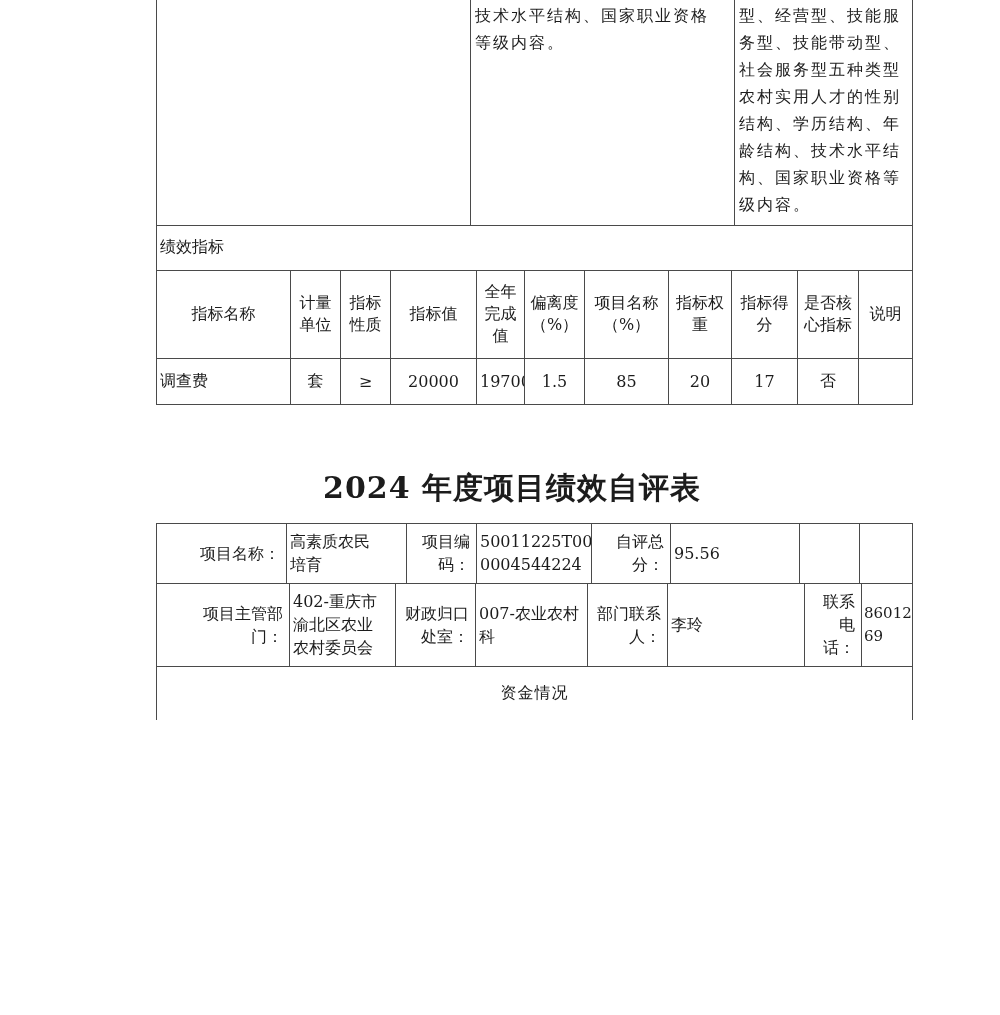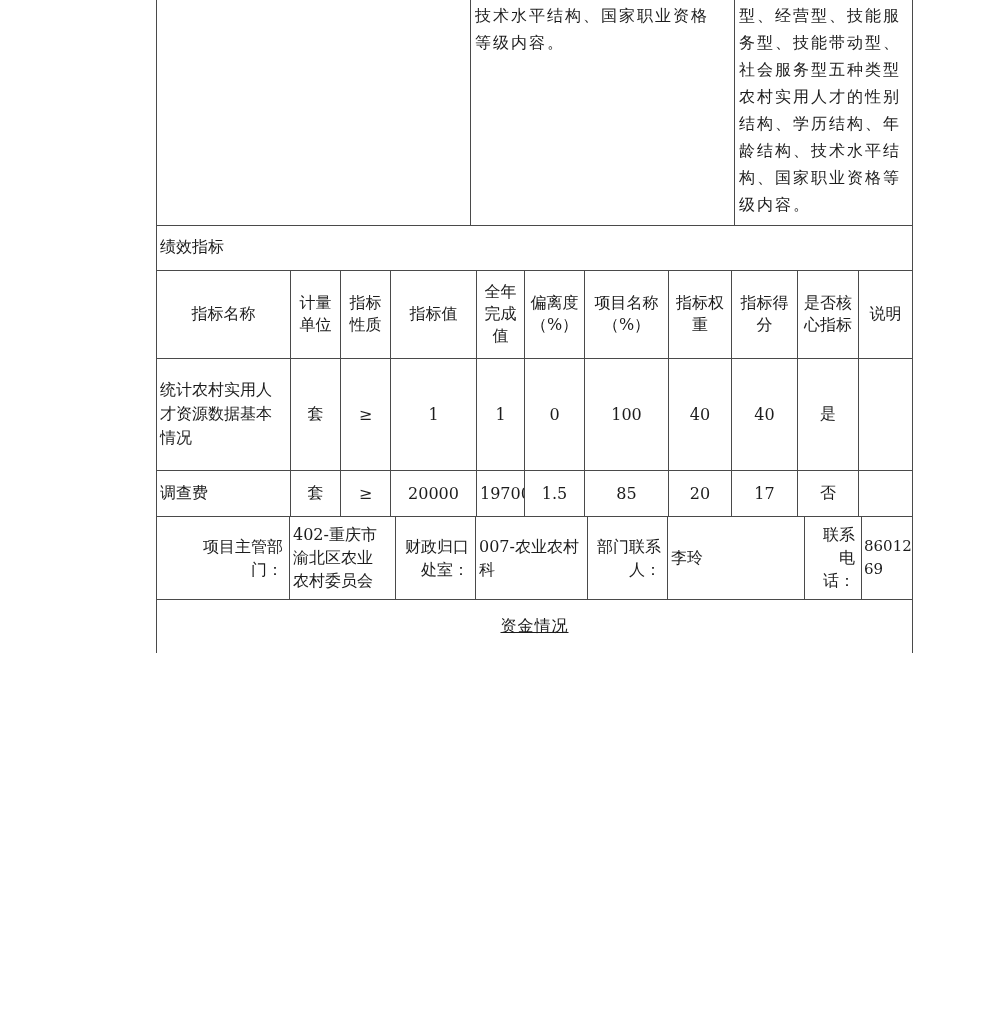--- a/index.html
+++ b/index.html
@@ -23,21 +23,21 @@
     margin-left: 22px;
   }
   table.tbl td {
     border: 1px solid #4a4a4a;
     font-size: 16px;
     padding: 1px 3px;
     vertical-align: middle;
     overflow: hidden;
   }
   table.no-top td { border-top: none; }
-  table.no-bottom td { border-bottom: none; text-decoration: underline; }
+  table.no-bottom td { border-bottom: none; }
   table.pull { margin-top: -1px; }
   .pre { white-space: pre-line; }
   .vtop { vertical-align: top !important; }
   .c { text-align: left; }
   .cont-text {
     letter-spacing: 2px;
     line-height: 27px;
     padding: 2px 4px !important;
   }
   .hdr {
@@ -137,52 +137,66 @@
       <td class="hdr pre">项目名称
 （%）</td>
       <td class="hdr pre">指标权
 重</td>
       <td class="hdr pre">指标得
 分</td>
       <td class="hdr pre">是否核
 心指标</td>
       <td class="hdr pre">说明</td>
     </tr>
-    <tr style="height:112px">
-      <td class="name-cell pre">统计农村实用人
-才资源数据基本
-情况</td>
-      <td class="num-cell">套</td>
-      <td class="num-cell">≥</td>
-      <td class="num-cell">1</td>
-      <td class="num-cell">1</td>
-      <td class="num-cell">0</td>
-      <td class="num-cell">100</td>
-      <td class="num-cell">40</td>
-      <td class="num-cell">40</td>
-      <td class="num-cell">是</td>
-      <td class="num-cell"></td>
-    </tr>
     <tr style="height:46px">
       <td class="name-cell">调查费</td>
       <td class="num-cell">套</td>
       <td class="num-cell">≥</td>
       <td class="num-cell">20000</td>
       <td class="num-cell">19700</td>
       <td class="num-cell">1.5</td>
       <td class="num-cell">85</td>
       <td class="num-cell">20</td>
       <td class="num-cell">17</td>
       <td class="num-cell">否</td>
       <td class="num-cell"></td>
     </tr>
   </tbody>
     </table>
 
-
+  <div class="doc-title">2024 年度项目绩效自评表</div>
+
+  <table class="tbl">
+    <colgroup>
+      <col style="width:130px">
+        <col style="width:120px">
+        <col style="width:70px">
+        <col style="width:115px">
+      <col style="width:79px">
+        <col style="width:129px">
+        <col style="width:60px">
+        <col style="width:53px">
+    </colgroup>
+    <tbody>
+        <tr style="height:60px">
+      <td class="lab">项目名称：</td>
+      <td class="val pre">高素质农民
+培育</td>
+      <td class="lab pre">项目编
+码：</td>
+      <td class="val pre">50011225T00
+0004544224</td>
+      <td class="lab pre">自评总
+分：</td>
+      <td class="val">95.56</td>
+      <td></td>
+      <td></td>
+    </tr>
+  </tbody>
+    </table>
 
   <table class="tbl pull">
     <colgroup>
       <col style="width:133px">
         <col style="width:106px">
         <col style="width:80px">
         <col style="width:112px">
       <col style="width:80px">
         <col style="width:137px">
         <col style="width:57px">

